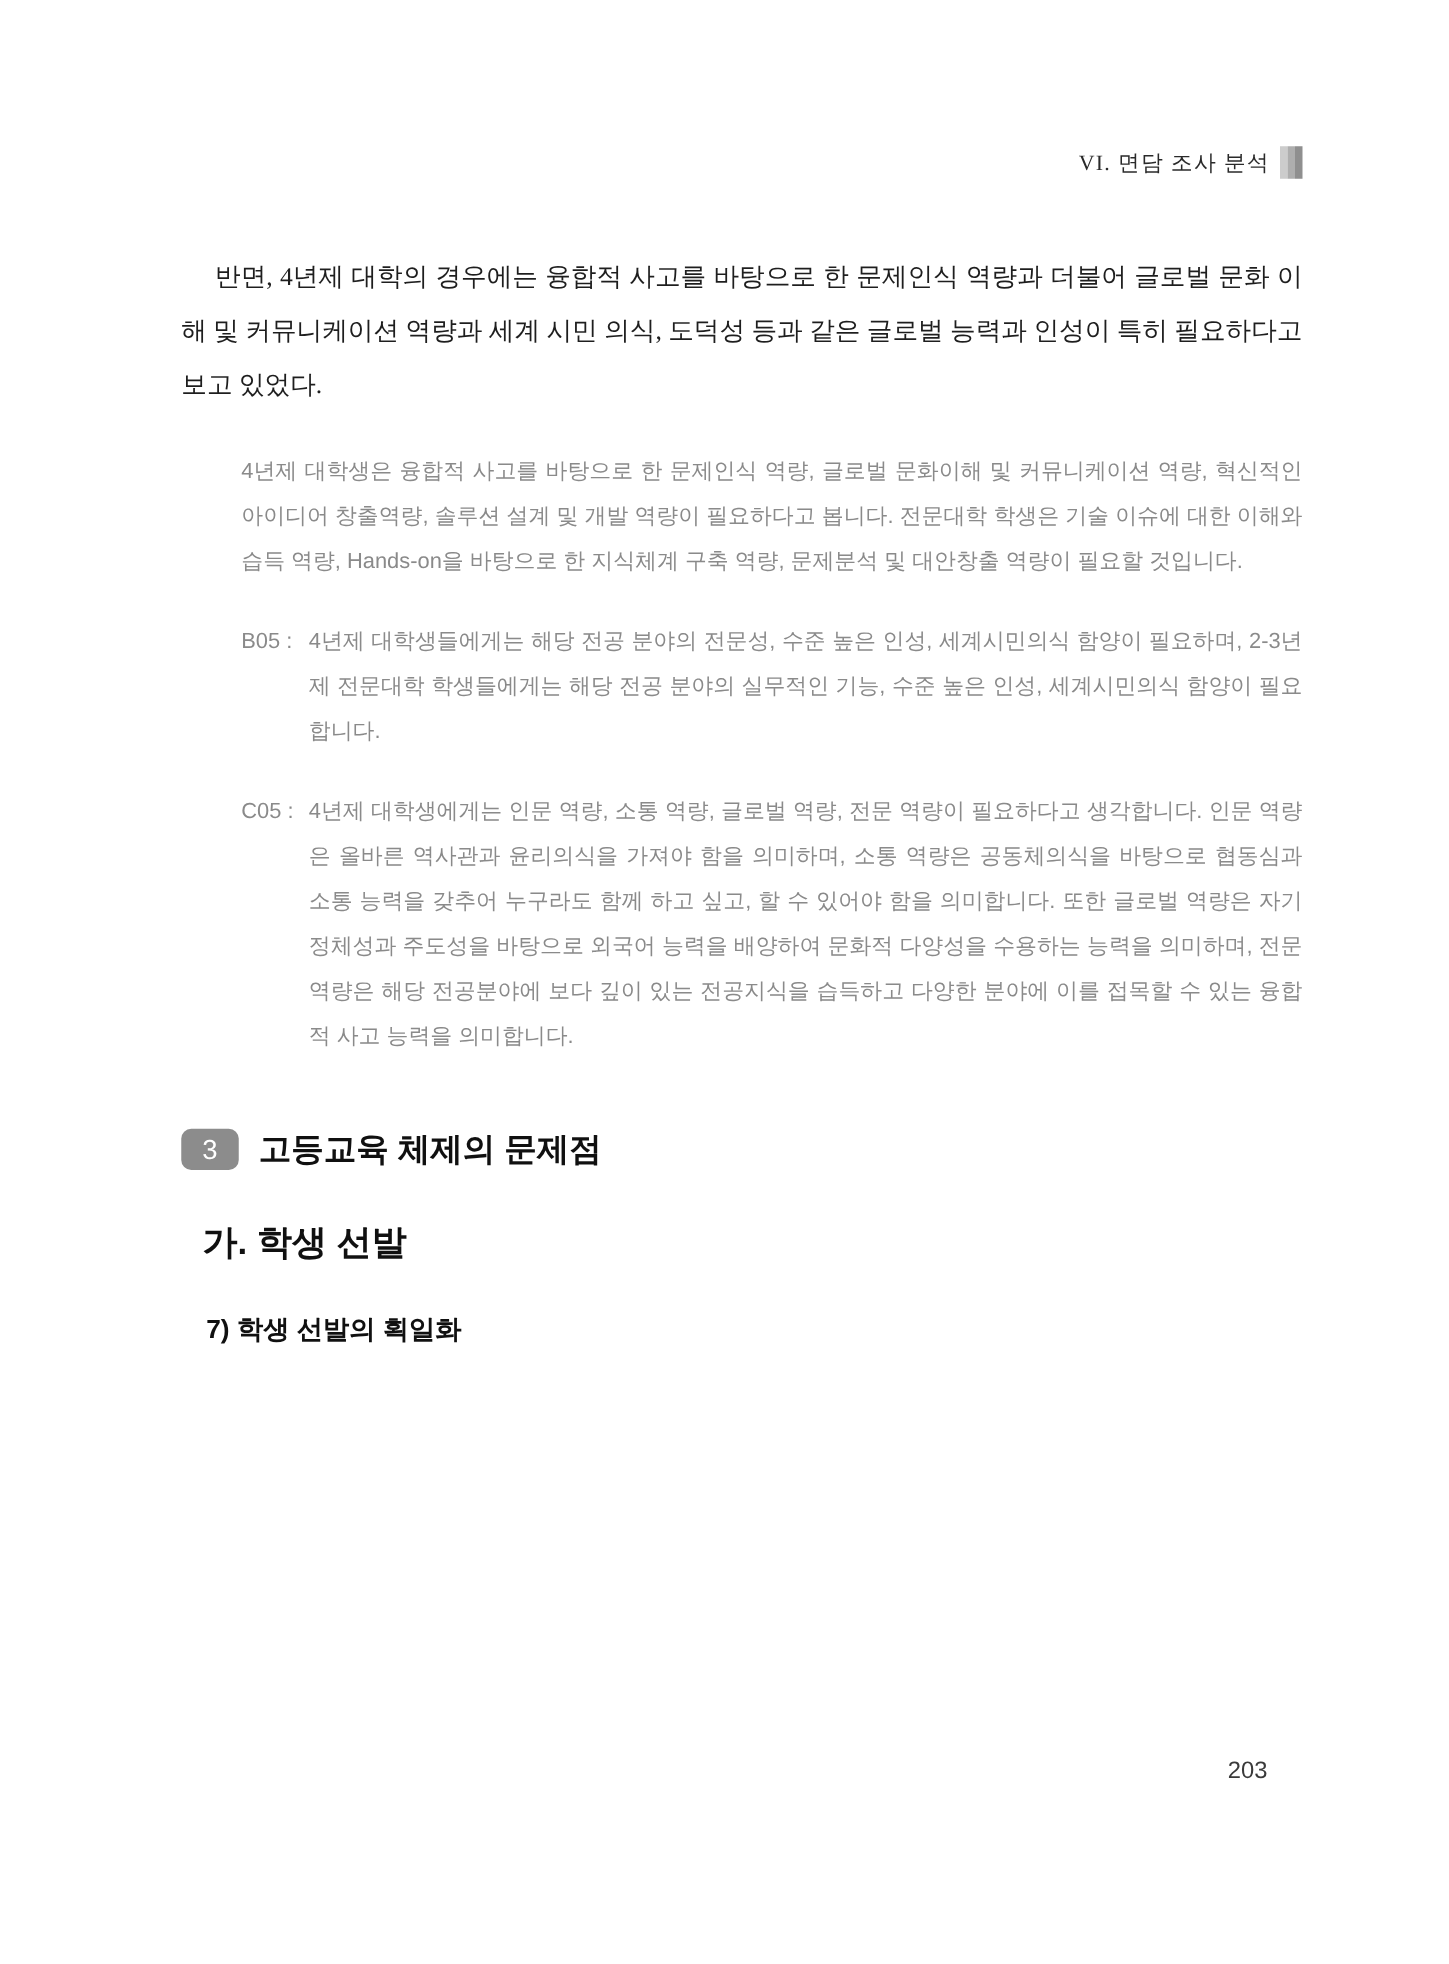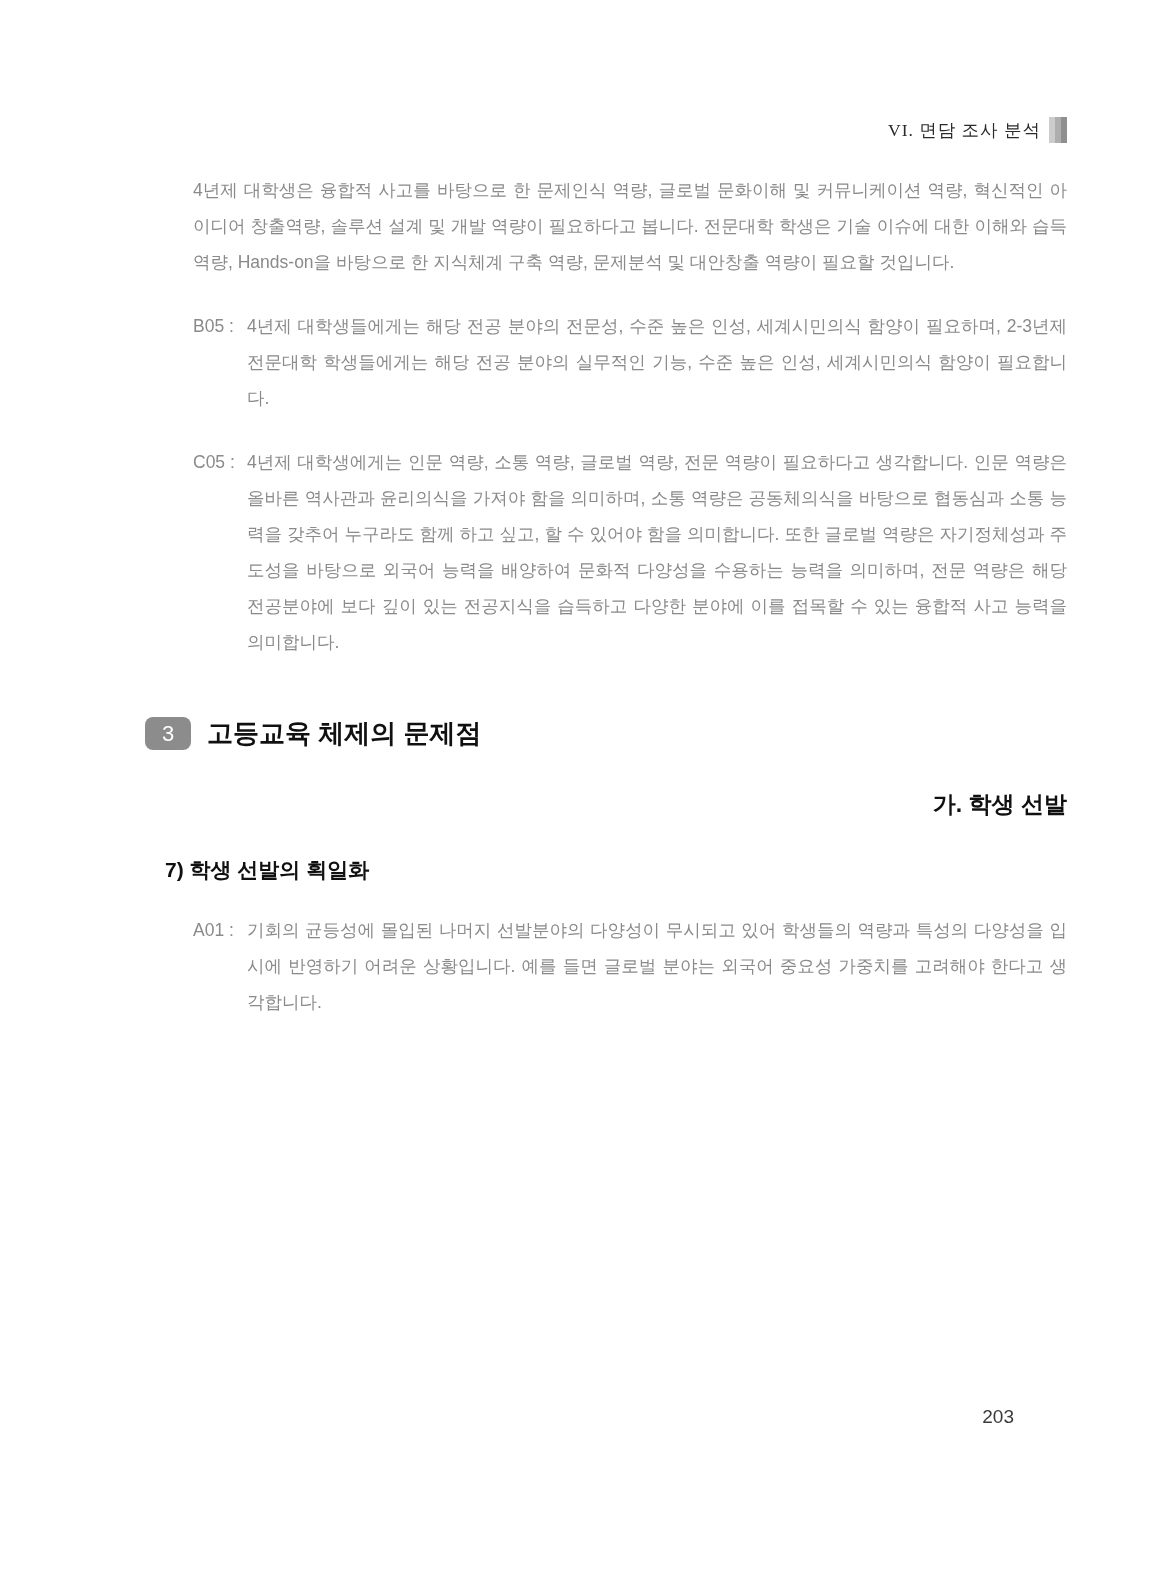--- a/index.html
+++ b/index.html
@@ -6,21 +6,21 @@
   body {
     width: 1159px;
     height: 1571px;
     background: #ffffff;
     position: relative;
     overflow: hidden;
     font-family: "Liberation Serif", "DejaVu Serif", serif;
     color: #222222;
   }
   .content {
-    padding: 116px 92px 0 145px;
+    padding: 116px 117px 0 145px;
     box-sizing: border-box;
     width: 1159px;
   }
   
   .page-header {
     display: flex;
     justify-content: flex-end;
     align-items: center;
     gap: 8px;
     height: 28px;
@@ -83,24 +83,23 @@
     font-weight: 400;
   }
   .section-title {
     font-size: 26px;
     font-weight: 700;
     color: #101010;
   }
   .subsection-title {
     margin: 38px 0 0 17px;
     font-family: "Liberation Sans", "DejaVu Sans", sans-serif;
-    font-size: 23px;
+    font-size: 28px;
     font-weight: 700;
     color: #101010;
-    text-align: right;
   }
   .subsubsection-title {
     margin: 36px 0 0 20px;
     font-family: "Liberation Sans", "DejaVu Sans", sans-serif;
     font-size: 21px;
     font-weight: 700;
     color: #101010;
   }
 
   
@@ -120,20 +119,21 @@
 
   <div class="page-header">
     <span class="running-title">VI. 면담 조사 분석</span>
     <span class="header-bars">
       <span class="bar bar1"></span>
       <span class="bar bar2"></span>
       <span class="bar bar3"></span>
     </span>
   </div>
 
+  <p class="body-para intro">반면, 4년제 대학의 경우에는 융합적 사고를 바탕으로 한 문제인식 역량과 더불어 글로벌 문화 이해 및 커뮤니케이션 역량과 세계 시민 의식, 도덕성 등과 같은 글로벌 능력과 인성이 특히 필요하다고 보고 있었다.</p>
 
   <div class="quote">
     <span class="q-text">4년제 대학생은 융합적 사고를 바탕으로 한 문제인식 역량, 글로벌 문화이해 및 커뮤니케이션 역량, 혁신적인 아이디어 창출역량, 솔루션 설계 및 개발 역량이 필요하다고 봅니다. 전문대학 학생은 기술 이슈에 대한 이해와 습득 역량, Hands-on을 바탕으로 한 지식체계 구축 역량, 문제분석 및 대안창출 역량이 필요할 것입니다.</span>
   </div>
 
   <div class="quote">
     <span class="q-label">B05 :</span>
     <span class="q-text">4년제 대학생들에게는 해당 전공 분야의 전문성, 수준 높은 인성, 세계시민의식 함양이 필요하며, 2-3년제 전문대학 학생들에게는 해당 전공 분야의 실무적인 기능, 수준 높은 인성, 세계시민의식 함양이 필요합니다.</span>
   </div>
 
@@ -145,22 +145,18 @@
   <h2 class="section-head">
     <span class="section-badge">3</span>
     <span class="section-title">고등교육 체제의 문제점</span>
   </h2>
 
   <h3 class="subsection-title">가. 학생 선발</h3>
 
   <h4 class="subsubsection-title">7) 학생 선발의 획일화</h4>
 
 
-  <div class="quote">
-    <span class="q-label">A01 :</span>
-    <span class="q-text">기회의 균등성에 몰입된 나머지 선발분야의 다양성이 무시되고 있어 학생들의 역량과 특성의 다양성을 입시에 반영하기 어려운 상황입니다. 예를 들면 글로벌 분야는 외국어 중요성 가중치를 고려해야 한다고 생각합니다.</span>
-  </div>
 
 </div>
 
 <div class="page-footer">
   <span>203</span>
 </div>
 
 </body></html>

